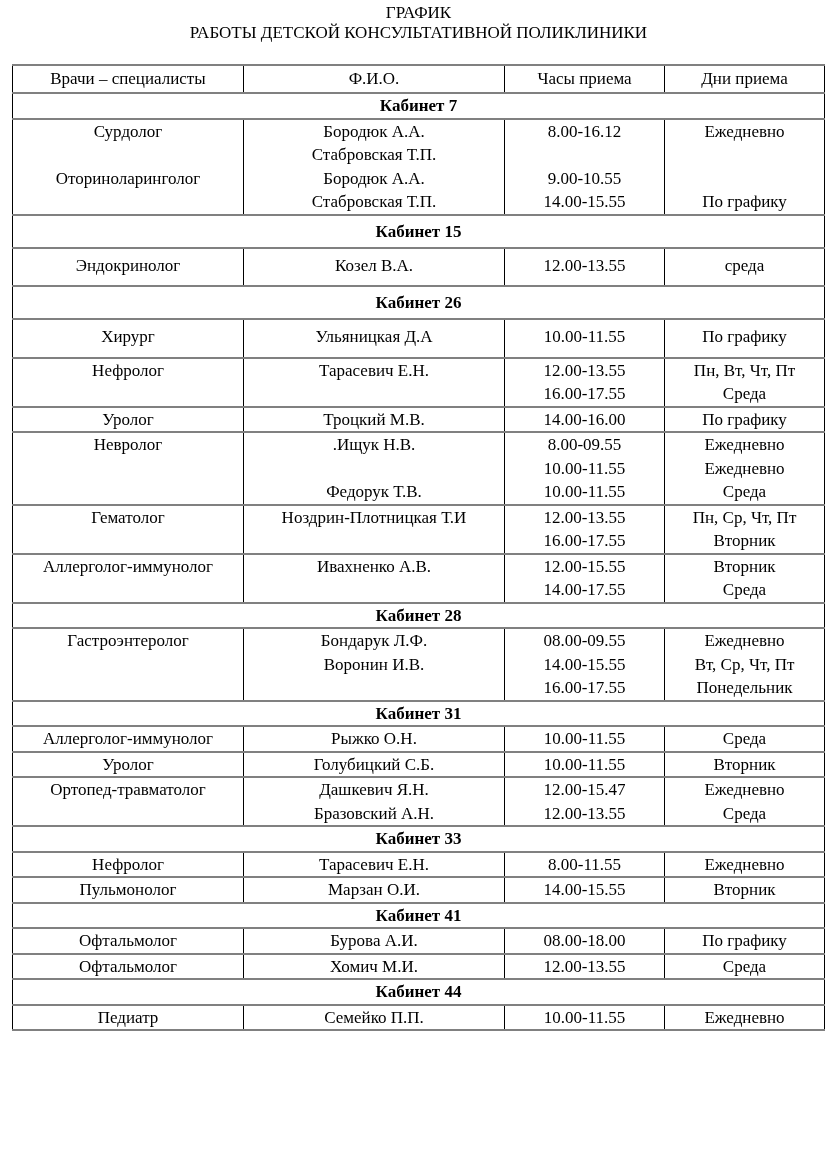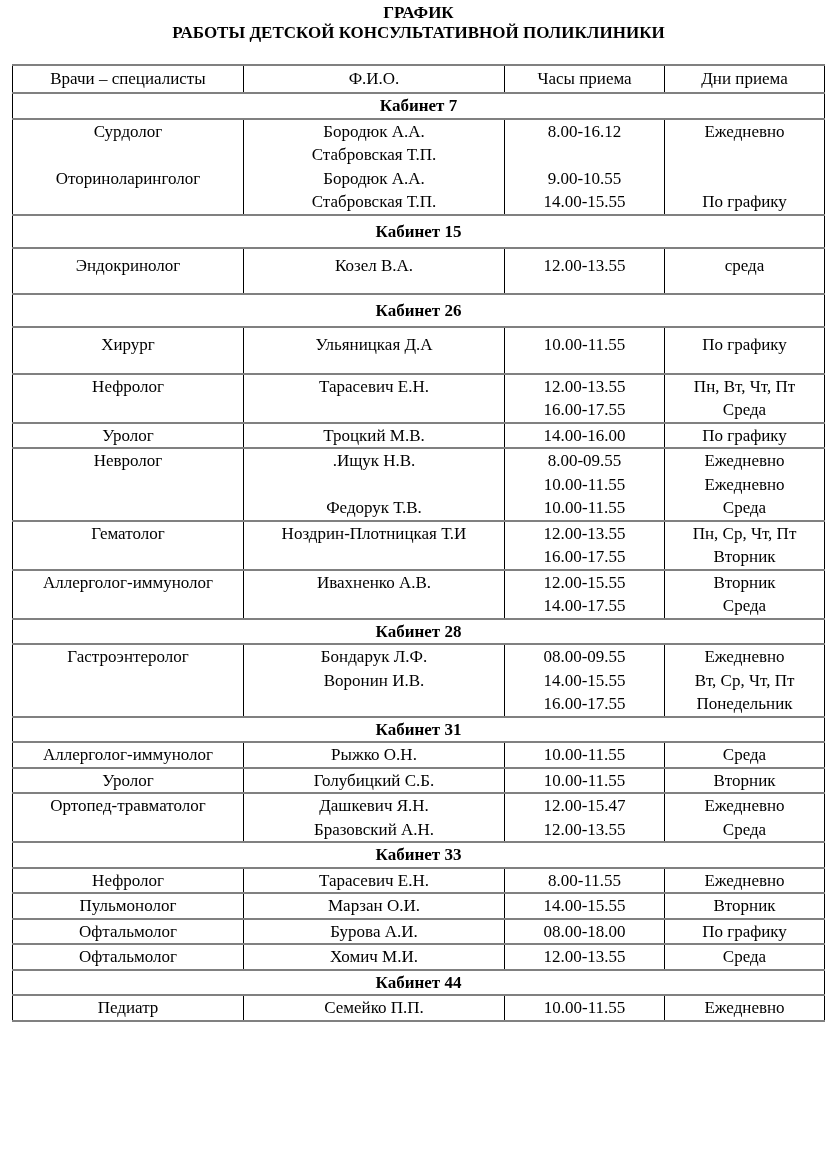--- a/index.html
+++ b/index.html
@@ -1,29 +1,29 @@
 <!DOCTYPE html>
 <html><head>
 <meta charset="utf-8">
 <style>
   html, body { margin:0; padding:0; background:#ffffff; }
   body { width:837px; height:1153px; position:relative; font-family:"Liberation Serif", serif; color:#000; overflow:hidden; }
-  .title { position:absolute; left:0; width:837px; text-align:center; font-weight:bold; font-size:17px; line-height:20px; }
+  .title { position:absolute; left:0; width:837px; text-align:center; font-weight:normal; font-size:17px; line-height:20px; }
   .t1 { top:3px; }
   .t2 { top:23px; }
   table { position:absolute; left:12px; top:64px; width:812px; border-collapse:collapse; table-layout:fixed; font-size:17px; }
   col.c1 { width:231px; } col.c2 { width:261px; } col.c3 { width:160px; } col.c4 { width:160px; }
   td, th { border-left:1px solid #000; border-right:1px solid #000; padding:0; text-align:center; vertical-align:top; font-weight:normal; line-height:23.5px; }
   tr.sep > td, tr.sep > th { border-top:2.5px solid #808080; }
   tr.hdr th { height:26px; line-height:26px; }
   tr.cab td { font-weight:bold; height:23px; }
   tr.cab.tall td { height:31px; line-height:31px; }
   tr.last td { border-bottom:2.5px solid #808080; }
   .cell-lines div { white-space:nowrap; }
-  .tall-row td { padding-top:5px; padding-bottom:16px; }
+  .tall-row td { padding-top:5px; padding-bottom:8px; }
   table { border-top:2.5px solid #808080; }
 </style>
 </head>
 <body>
 
 <div class="title t1">ГРАФИК</div>
 <div class="title t2">РАБОТЫ  ДЕТСКОЙ КОНСУЛЬТАТИВНОЙ ПОЛИКЛИНИКИ</div>
 
 <table>
   <colgroup>
@@ -280,20 +280,23 @@
         <td class="cell-lines">
           <div>Марзан О.И.</div>
         </td>
         <td class="cell-lines">
           <div>14.00-15.55</div>
         </td>
         <td class="cell-lines">
           <div>Вторник</div>
         </td>
       </tr>
+      <tr class="sep cab">
+        <td colspan="4">Кабинет 41</td>
+      </tr>
       <tr class="sep">
         <td class="cell-lines">
           <div>Офтальмолог</div>
         </td>
         <td class="cell-lines">
           <div>Бурова А.И.</div>
         </td>
         <td class="cell-lines">
           <div>08.00-18.00</div>
         </td>

